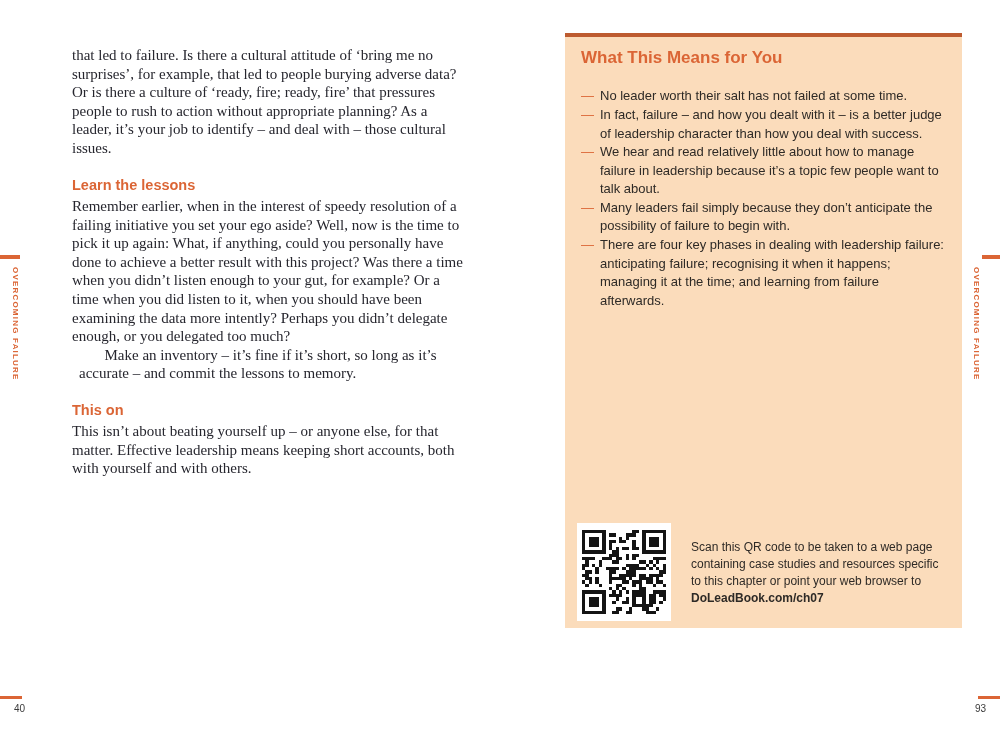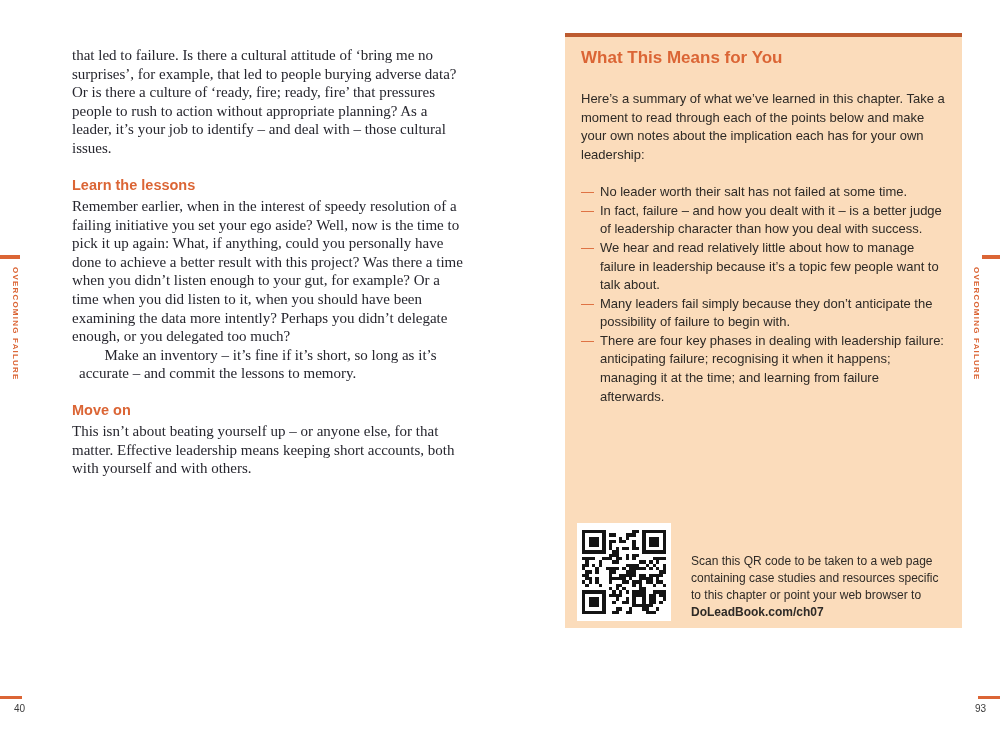--- a/index.html
+++ b/index.html
@@ -62,21 +62,21 @@
     margin:22px 0 0 0;
   }
   .box-bullets{margin:19px 0 0 0;padding:0;list-style:none;
     font-size:13px;line-height:1.43;color:#2e2a26;}
   .box-bullets li{display:flex;margin:0;}
   .bullet-dash{flex:0 0 19px;}
   .bullet-text{flex:1;}
   
   .qr-row{
     position:absolute;left:12px;right:12px;bottom:7px;
-    display:flex;align-items:flex-end;
+    display:flex;align-items:center;
   }
   .qr-tile{
     width:94px;height:98px;background:#ffffff;flex:0 0 94px;
     display:flex;align-items:center;justify-content:center;
   }
   .qr-tile svg{width:84px;height:84px;display:block;}
   .qr-caption{
     margin-left:20px;padding-top:2px;
     font-size:12px;line-height:1.42;color:#2e2a26;width:270px;
   }
@@ -87,28 +87,27 @@
 
 <div class="spread">
 
   <div class="left-column">
     <p>that led to failure. Is there a cultural attitude of ‘bring me no surprises’, for example, that led to people burying adverse data? Or is there a culture of ‘ready, fire; ready, fire’ that pressures people to rush to action without appropriate planning? As a leader, it’s your job to identify – and deal with – those cultural issues.</p>
 
     <div class="section-heading accent" style="color: rgb(219, 101, 53);">Learn the lessons</div>
     <p>Remember earlier, when in the interest of speedy resolution of a failing initiative you set your ego aside? Well, now is the time to pick it up again: What, if anything, could you personally have done to achieve a better result with this project? Was there a time when you didn’t listen enough to your gut, for example? Or a time when you did listen to it, when you should have been examining the data more intently? Perhaps you didn’t delegate enough, or you delegated too much?</p>
     <p class="indent">Make an inventory – it’s fine if it’s short, so long as it’s accurate – and commit the lessons to memory.</p>
 
-    <div class="section-heading accent" style="color: rgb(219, 101, 53);">Move on</div>
+    <div class="section-heading accent" style="color: rgb(219, 101, 53);">This on</div>
     <p>This isn’t about beating yourself up – or anyone else, for that matter. Effective leadership means keeping short accounts, both with yourself and with others.</p>
   </div>
 
   <div class="summary-box" style="background: rgb(251, 220, 187);">
     <div class="box-topbar" style="background: rgb(189, 91, 48);"></div>
     <h2 class="box-title accent" style="color: rgb(219, 101, 53);">What This Means for You</h2>
-    <p class="box-intro">Here’s a summary of what we’ve learned in this chapter. Take a moment to read through each of the points below and make your own notes about the implication each has for your own leadership:</p>
     <ul class="box-bullets">
       <li>
         <span class="bullet-dash accent" style="color: rgb(219, 101, 53);">—</span>
         <span class="bullet-text">No leader worth their salt has not failed at some time.</span>
       </li>
       <li>
         <span class="bullet-dash accent" style="color: rgb(219, 101, 53);">—</span>
         <span class="bullet-text">In fact, failure – and how you dealt with it – is a better judge of leadership character than how you deal with success.</span>
       </li>
       <li>

